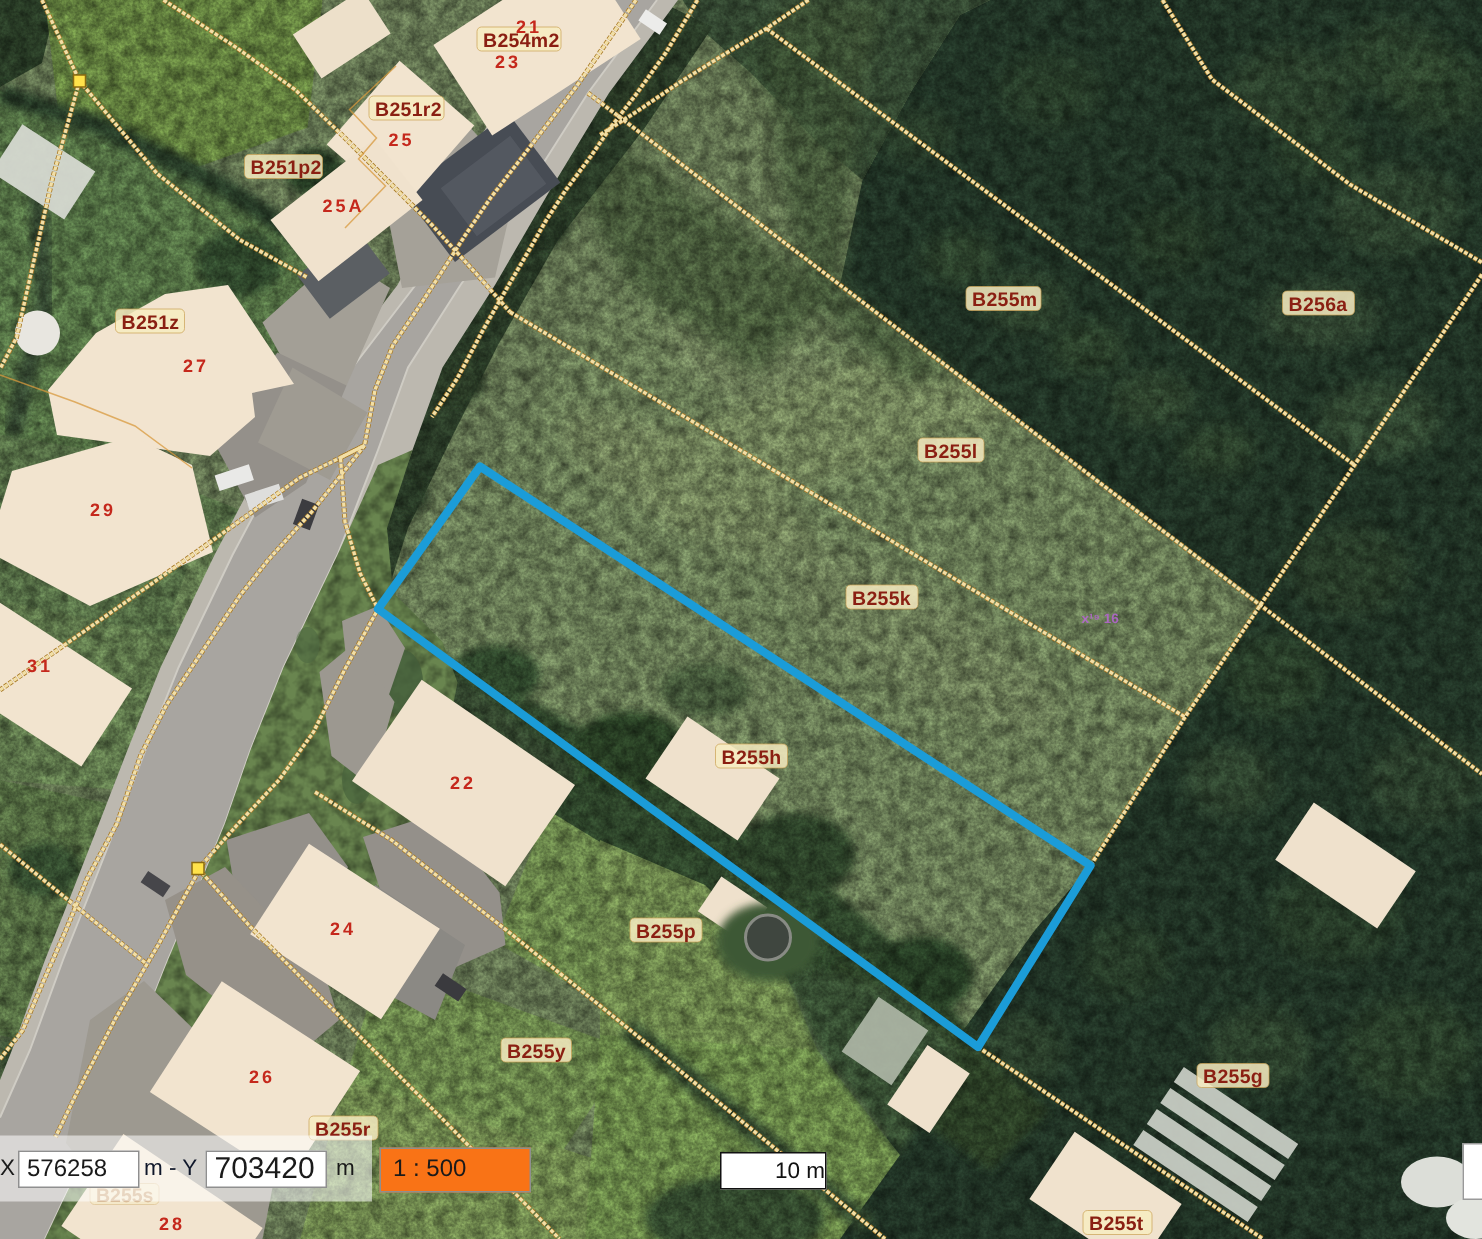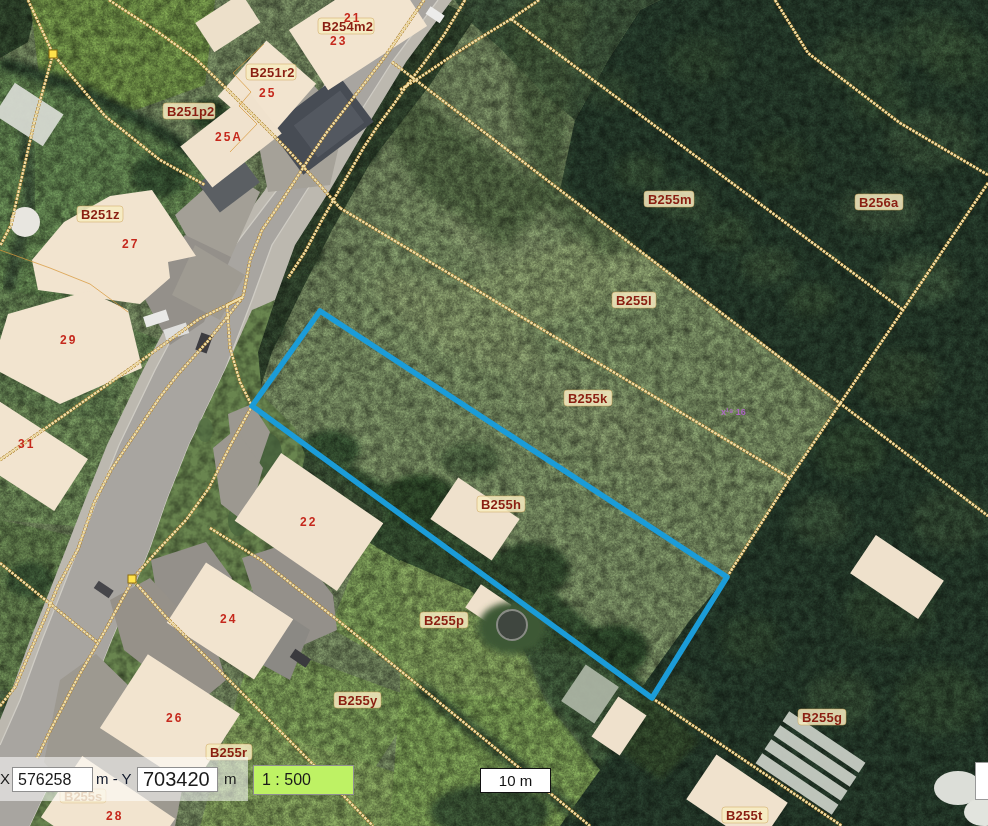--- a/index.html
+++ b/index.html
@@ -440,18 +440,18 @@
 
 <div style="position:absolute;left:0px;top:757px;width:248px;height:44px;background:rgba(255,255,255,0.55);"></div>
 <div style="position:absolute;left:0px;top:770px;font-size:15px;color:#1a1a1a;">X</div>
 
 <div style="position:absolute;left:12px;top:767px;width:74px;height:23px;background:#fff;border:1px solid #8f8f8f;font-size:16px;color:#1a1a1a;padding-left:5px;line-height:23px;">576258</div>
 <div style="position:absolute;left:96px;top:770px;font-size:15px;color:#0f172a;">m - Y</div>
 
 <div style="position:absolute;left:137px;top:767px;width:74px;height:23px;background:#fff;border:1px solid #8f8f8f;font-size:20px;color:#1a1a1a;padding-left:5px;line-height:23px;">703420</div>
 <div style="position:absolute;left:224px;top:770px;font-size:15px;color:#1a1a1a;">m</div>
 
-<div style="position:absolute;left:253px;top:765px;width:91px;height:28px;background:#bef264;border:1px solid #8f8f8f;font-size:16px;color:#1a1a1a;padding-left:8px;line-height:28px;">1 : 500</div>
-
-<div style="position:absolute;left:480px;top:768px;width:69px;height:23px;background:#fff;border:1px solid #111;font-size:15px;color:#111;text-align:center;line-height:23px;">10 m</div>
+<div style="position:absolute;left:253px;top:765px;width:91px;height:28px;background:#f97316;border:1px solid #8f8f8f;font-size:16px;color:#1a1a1a;padding-left:8px;line-height:28px;">1 : 500</div>
+
+<div style="position:absolute;left:480px;top:768px;width:69px;height:23px;background:#fff;border:1px solid #111;font-size:15px;color:#111;text-align:right;line-height:23px;">10 m</div>
 
 <div style="position:absolute;left:975px;top:762px;width:13px;height:36px;background:#fff;border:1px solid #999;"></div>
 </div>
 
 </body></html>

